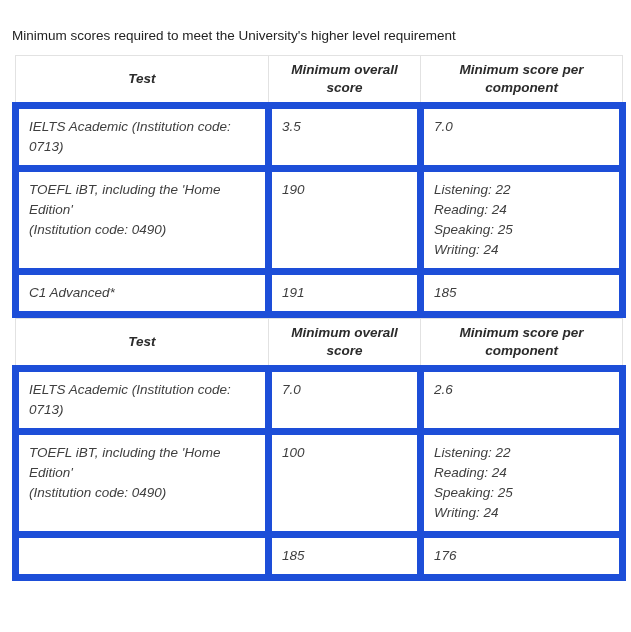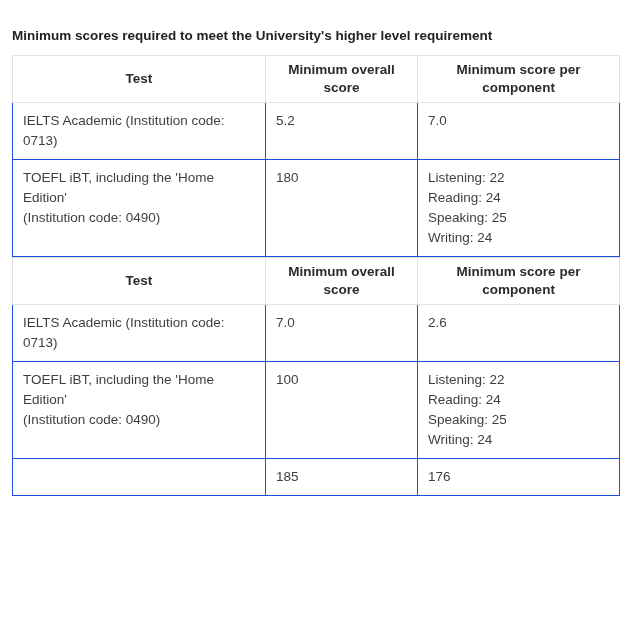--- a/index.html
+++ b/index.html
@@ -13,50 +13,51 @@
     overflow: hidden;
     box-sizing: border-box;
     font-family: "Liberation Sans", "DejaVu Sans", sans-serif;
     color: #3f3f3f;
   }
   .page {
     padding: 0 12px;
   }
   .section-heading {
     font-size: 13.5px;
-    font-weight: bold;
+    font-weight: normal;
     color: #232323;
     line-height: 18px;
     margin: 0 0 10px 0;
   }
   .section-first .section-heading {
     padding-top: 27px;
   }
   .section-second .section-heading {
     padding-top: 69px;
   }
   table.scores {
     width: 607px;
     border-collapse: collapse;
     table-layout: fixed;
+    font-style: italic;
   }
   table.scores col.c1 { width: 253px; }
   table.scores col.c2 { width: 152px; }
   table.scores col.c3 { width: 202px; }
   table.scores th {
     border: 1px solid #e2e2e2;
     font-size: 13.5px;
     font-weight: bold;
     color: #2b2b2b;
     text-align: center;
     padding: 5px 8px;
     line-height: 18px;
   }
   table.scores td {
-    border: 1px solid #1d4ed8;
+    border: 7px solid #1d4ed8;
     font-size: 13.5px;
     color: #3f3f3f;
     text-align: left;
     vertical-align: top;
     padding: 8px 10px;
     line-height: 20px;
     white-space: pre-line;
   }
   table.scores td sup {
     font-size: 10px;
@@ -79,31 +80,36 @@
       <thead>
         <tr>
           <th>Test</th>
           <th>Minimum overall score</th>
           <th>Minimum score per component</th>
         </tr>
       </thead>
       <tbody>
         <tr>
           <td><span>IELTS Academic (Institution code: 0713)</span><sup></sup></td>
-          <td>5.2</td>
+          <td>3.5</td>
           <td>7.0</td>
         </tr>
         <tr>
           <td><span>TOEFL iBT, including the 'Home Edition'
 (Institution code: 0490)</span><sup></sup></td>
-          <td>180</td>
+          <td>190</td>
           <td>Listening: 22
 Reading: 24
 Speaking: 25
 Writing: 24</td>
+        </tr>
+        <tr>
+          <td><span>C1 Advanced*</span><sup></sup></td>
+          <td>191</td>
+          <td>185</td>
         </tr>
       </tbody>
     </table>
   </div>
 
   <div class="section section-second">
     <table class="scores">
       <colgroup>
           <col class="c1">
           <col class="c2">

